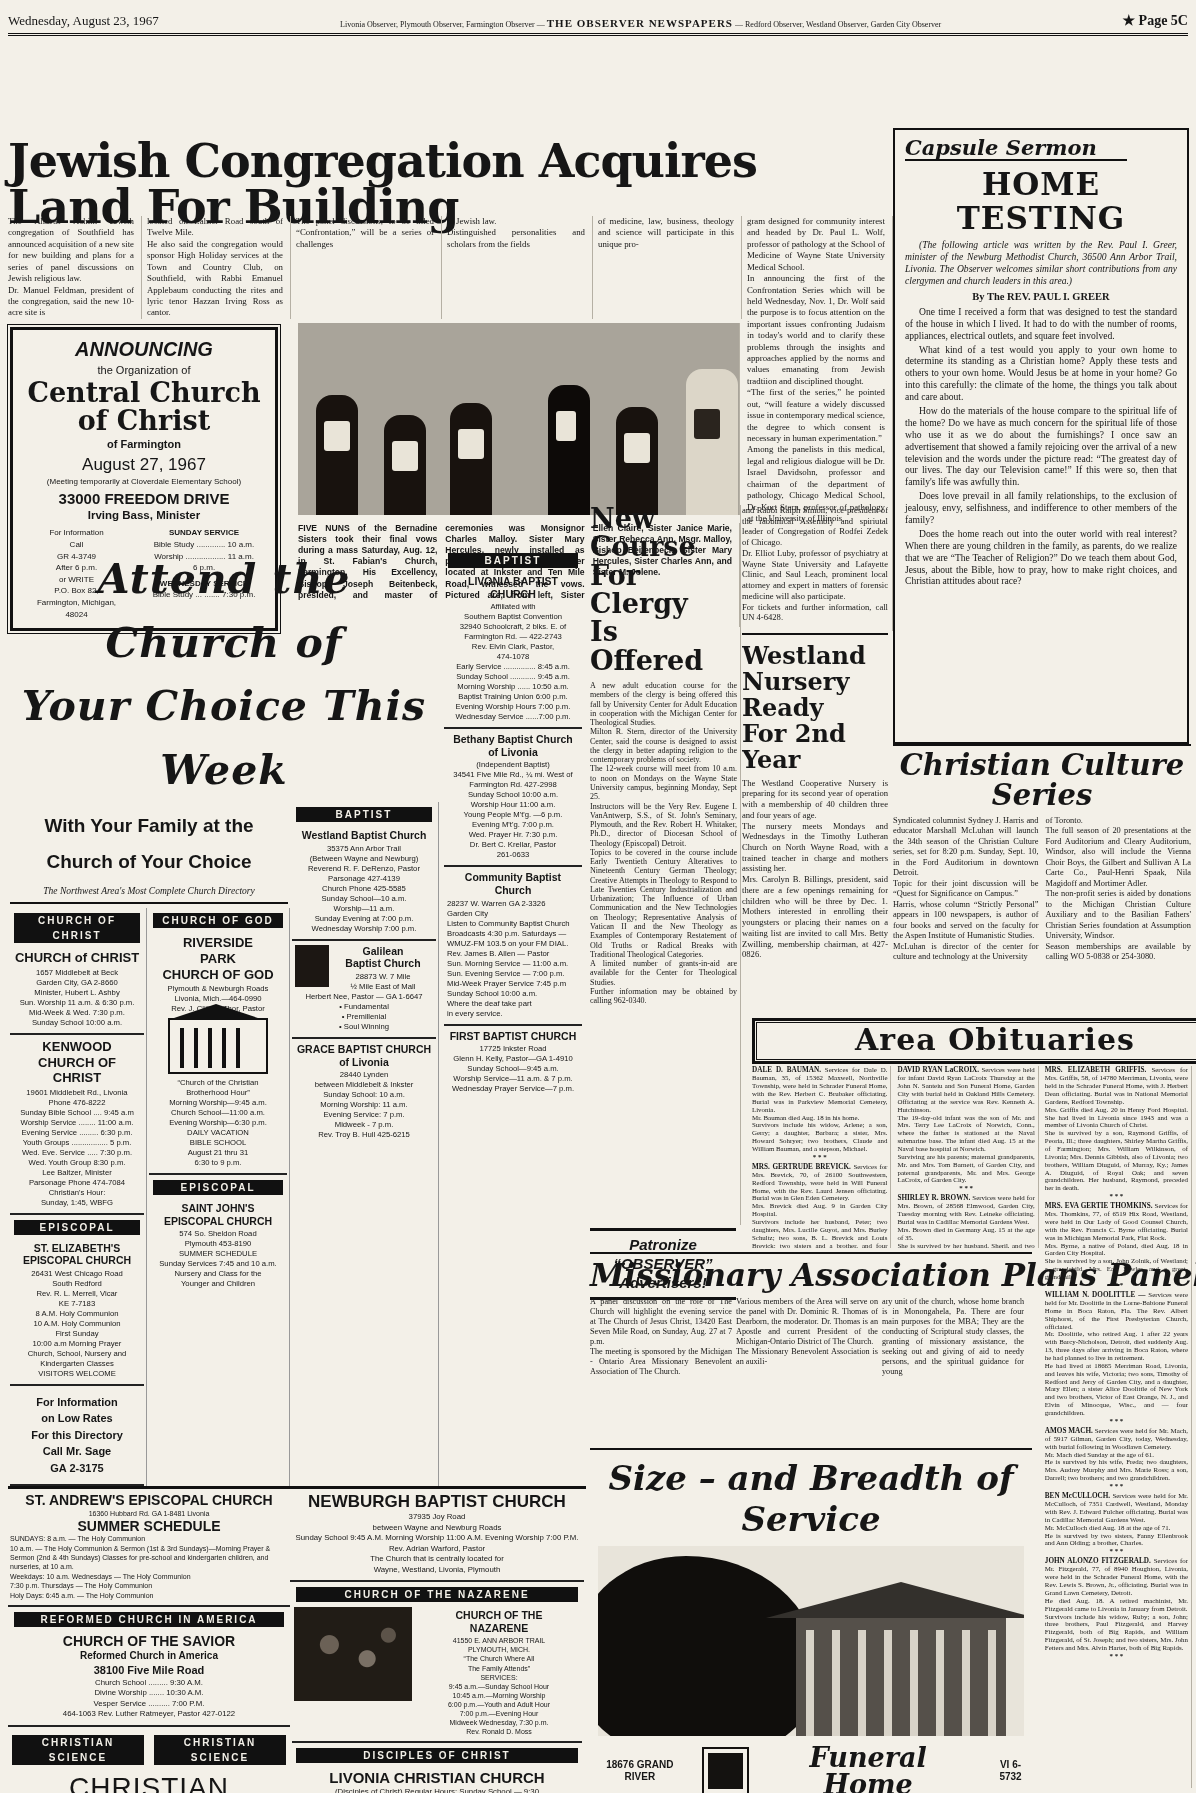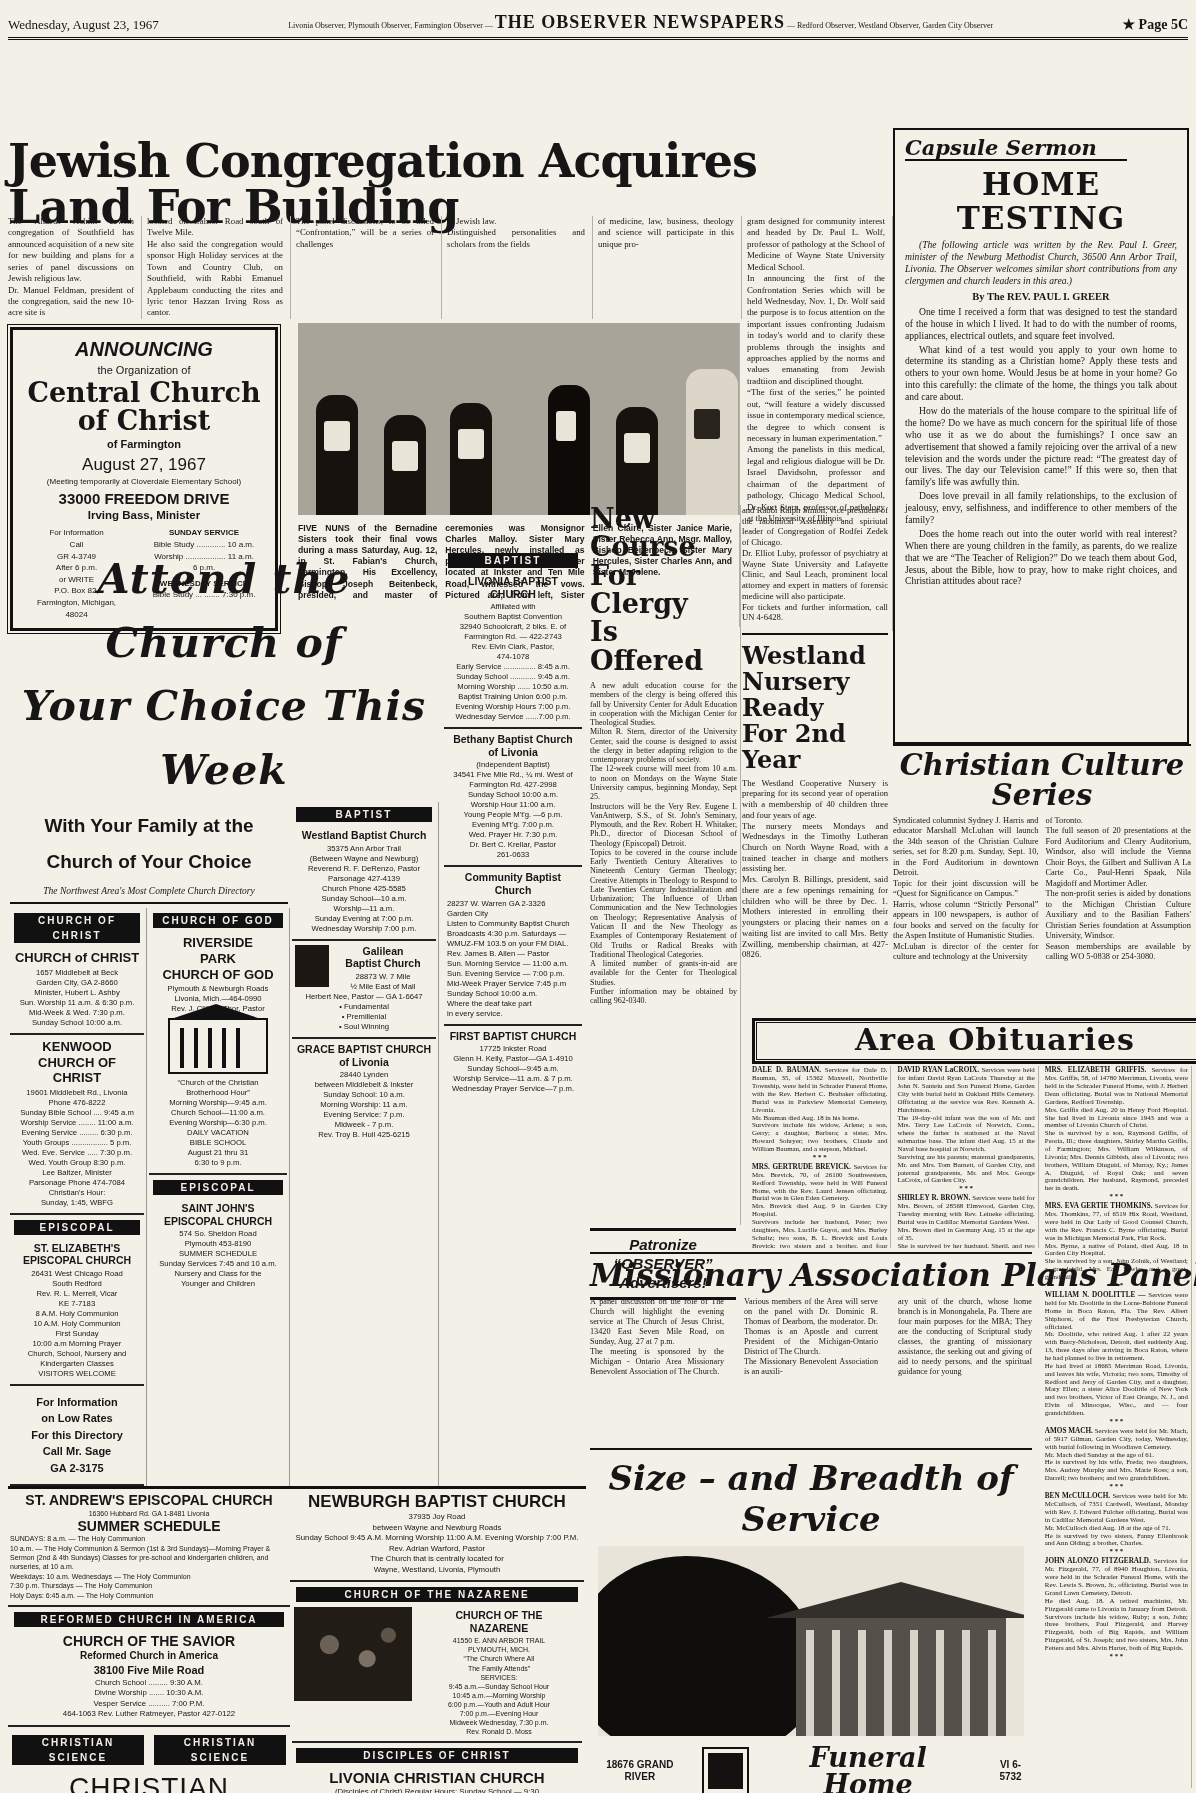--- a/index.html
+++ b/index.html
@@ -4,21 +4,21 @@
 <style>
   html,body{margin:0;padding:0;background:#888;}
   .page{position:relative;width:1196px;height:1793px;background:#f3f0e8;color:#161616;
         font-family:"Liberation Serif",serif;overflow:hidden;margin:0 auto;}
   .pre{white-space:pre-line;}
   
   .mast{position:absolute;left:8px;top:12px;width:1180px;display:flex;align-items:flex-end;
         justify-content:space-between;border-bottom:3px double #111;padding-bottom:4px;}
   .mast .date{font-size:13px;}
   .mast .mid{font-size:8px;white-space:nowrap;}
-  .mast .mid b{font-size:18px;letter-spacing:1px;}
+  .mast .mid b{font-size:11px;letter-spacing:1px;}
   .mast .pg{font-weight:bold;font-size:14px;}
   
   .headline{position:absolute;left:8px;top:138px;width:880px;
             font:bold 46px/1 "DejaVu Serif",serif;letter-spacing:-1px;}
   .leadgrid{position:absolute;left:8px;top:216px;width:880px;display:grid;
             grid-template-columns:134px 144px 146px 146px 144px 146px;grid-template-rows:auto 200px auto;
             column-gap:5px;}
   .ac{font-size:8.8px;line-height:1.3;text-align:justify;}
   .leadgrid>div{border-right:1px solid #b5b0a4;padding-right:7px;}
   .adbox{border:3px solid #111;outline:1px solid #111;outline-offset:2px;margin:8px 6px 0 2px;
@@ -70,21 +70,21 @@
   .obitcols>div{border-right:1px solid #b5b0a4;padding-right:3px;}
   .ob{font-size:6.9px;line-height:1.14;text-align:justify;margin-bottom:2px;}
   .ob b{font-size:7.2px;}
   .ob:after{content:"*   *   *";display:block;text-align:center;font-weight:bold;}
   .oc1{width:140px;height:182px;overflow:hidden;}
   .oc2{width:142px;height:182px;overflow:hidden;}
   .oc3{width:148px;height:722px;overflow:hidden;}
   
   .mission{position:absolute;left:590px;top:1252px;width:442px;height:192px;border-top:2px solid #111;padding-top:4px;}
   .mission .ttl{font:bold italic 31px/1 "DejaVu Serif",serif;margin:2px 0 6px;white-space:nowrap;}
-  .mission .cols{display:flex;gap:20px;}
+  .mission .cols{display:flex;gap:4px;}
   .mission .cols>div{width:142px;font-size:8.2px;line-height:1.22;text-align:justify;}
   
   .funeral{position:absolute;left:590px;top:1448px;width:442px;height:330px;border-top:2px solid #111;text-align:center;}
   .funeral .ttl{font:bold italic 34px/1.2 "DejaVu Serif",serif;margin:8px 0 6px;}
   .fart{position:relative;height:190px;margin:0 8px;background:#e8e4da;overflow:hidden;}
   .blob{position:absolute;left:-20px;top:10px;width:240px;height:200px;background:#100e0c;border-radius:45% 55% 40% 40%;}
   .bldg{position:absolute;right:18px;bottom:0;width:210px;height:120px;background:#55504a;}
   .bldg:before{content:"";position:absolute;left:-30px;top:-34px;border-left:135px solid transparent;
                border-right:135px solid transparent;border-bottom:36px solid #33302c;}
   .bldg:after{content:"";position:absolute;inset:14px 10px 0;

